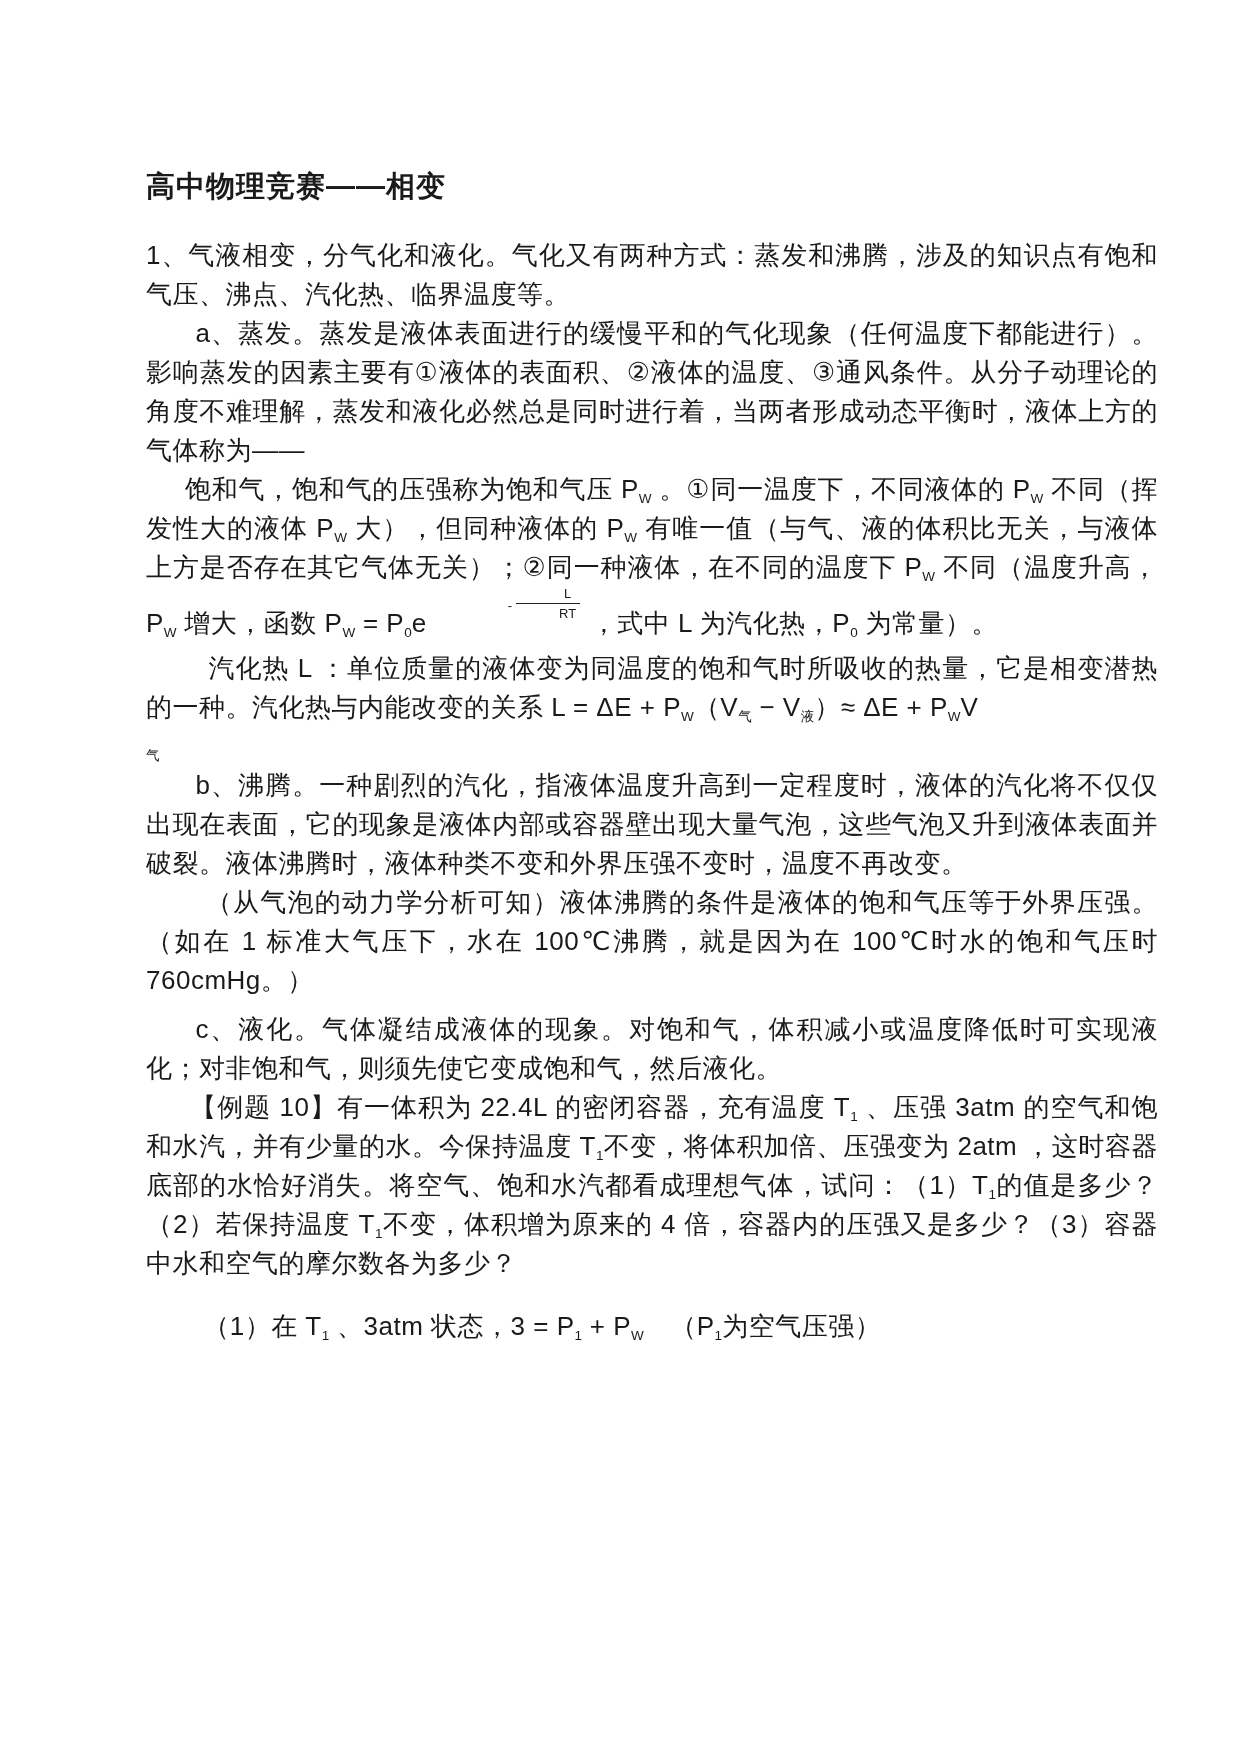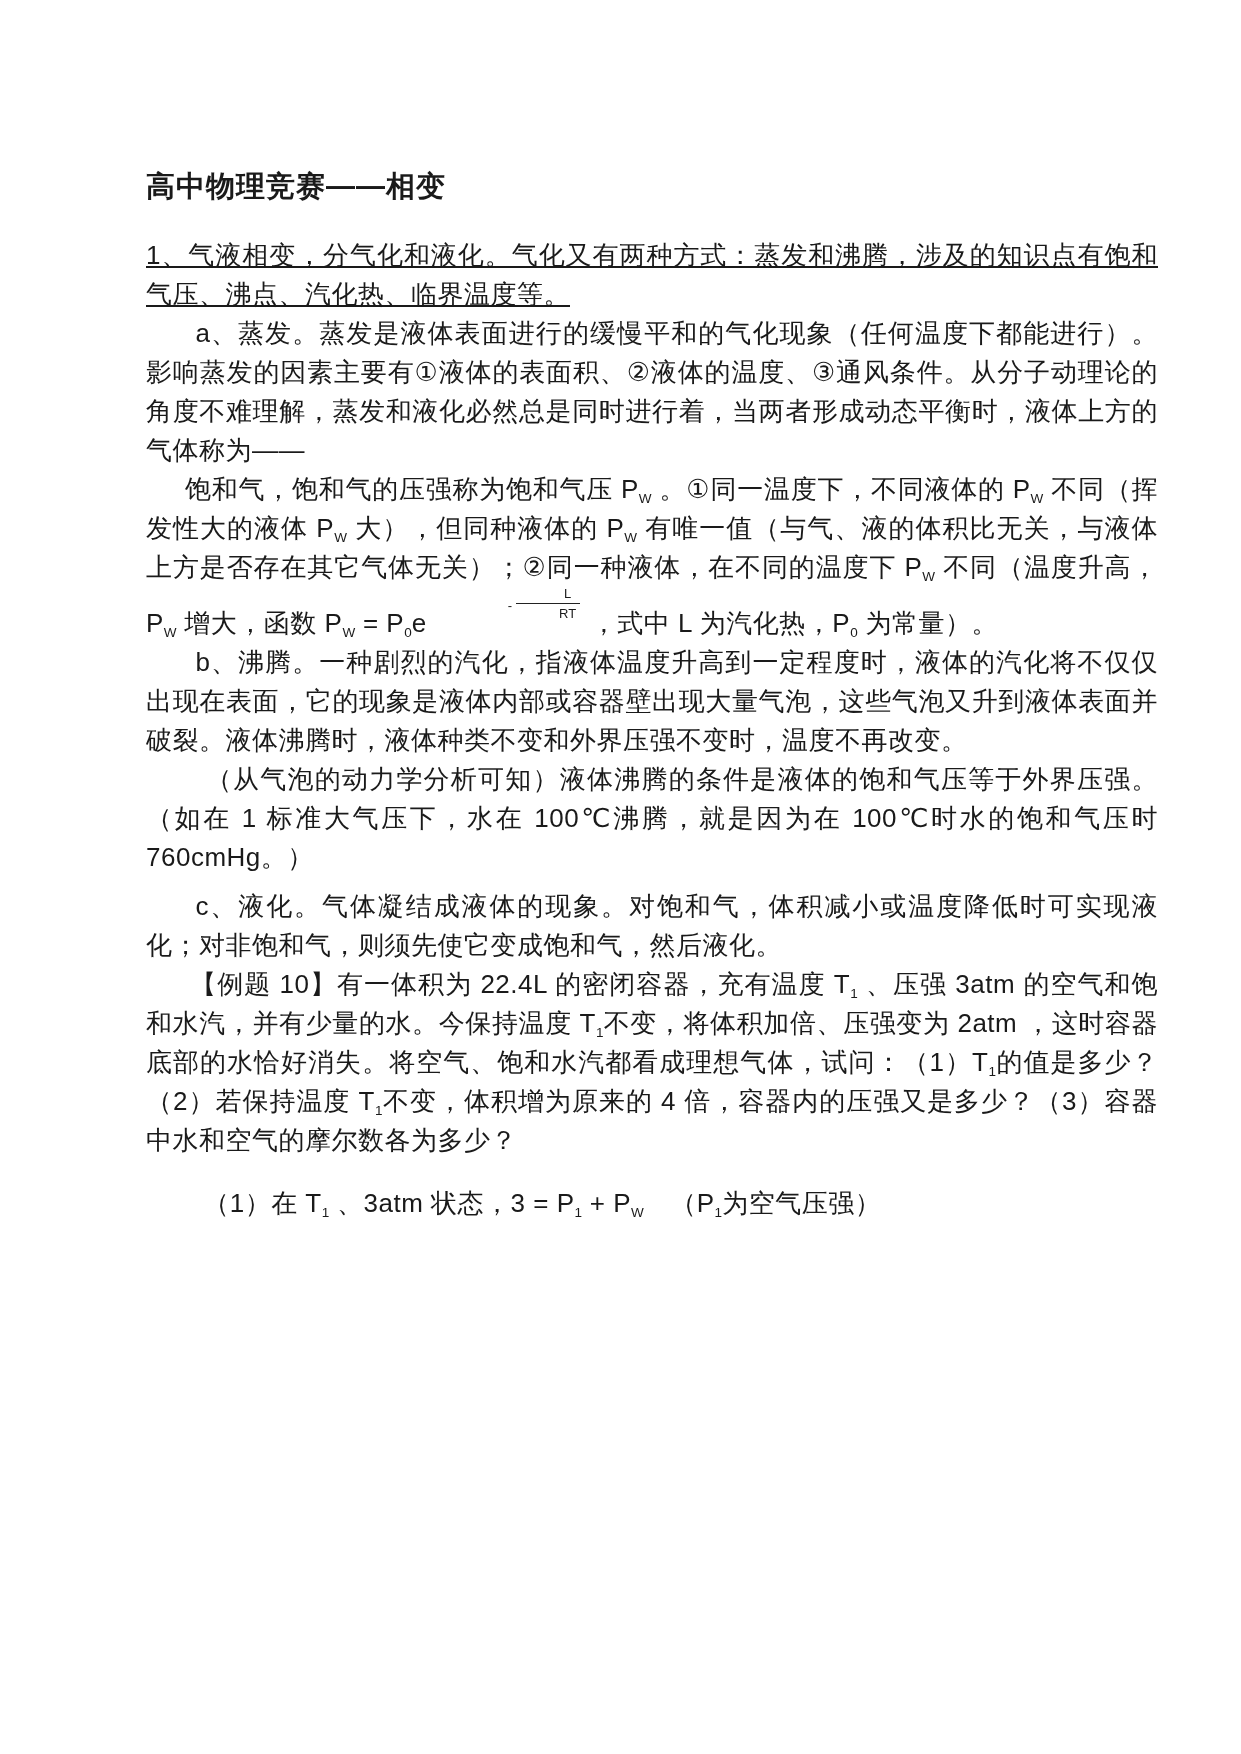--- a/index.html
+++ b/index.html
@@ -71,23 +71,24 @@
     padding: 3px 4px 0 4px;
   }
 </style>
 </head>
 <body>
 
 <div class="page">
   <div class="content">
     <h1 class="doc-title">高中物理竞赛——相变</h1>
     <div>
-        <p class="para" style="text-indent: 0em; text-decoration: underline;">1、气液相变，分气化和液化。气化又有两种方式：蒸发和沸腾，涉及的知识点有饱和气压、沸点、汽化热、临界温度等。</p>
+        <p class="para" style="text-indent: 0em;">1、气液相变，分气化和液化。气化又有两种方式：蒸发和沸腾，涉及的知识点有饱和气压、沸点、汽化热、临界温度等。</p>
         <p class="para" style="text-indent: 1.9em;">a、蒸发。蒸发是液体表面进行的缓慢平和的气化现象（任何温度下都能进行）。影响蒸发的因素主要有①液体的表面积、②液体的温度、③通风条件。从分子动理论的角度不难理解，蒸发和液化必然总是同时进行着，当两者形成动态平衡时，液体上方的气体称为——</p>
         <p class="para" style="text-indent: 1.5em;">饱和气，饱和气的压强称为饱和气压 P<sub class="subsc">W</sub> 。①同一温度下，不同液体的 P<sub class="subsc">W</sub> 不同（挥发性大的液体 P<sub class="subsc">W</sub> 大），但同种液体的 P<sub class="subsc">W</sub> 有唯一值（与气、液的体积比无关，与液体上方是否存在其它气体无关）；②同一种液体，在不同的温度下 P<sub class="subsc">W</sub> 不同（温度升高，P<sub class="subsc">W</sub> 增大，函数 P<sub class="subsc">W</sub> = P<sub class="subsc">0</sub>e<span class="expfrac"><span class="expsign">-</span><span class="frac"><span class="num">L</span><span class="den">RT</span></span></span> ，式中 L 为汽化热，P<sub class="subsc">0</sub> 为常量）。</p>
+        <p class="para" style="text-indent: 2.4em; margin-top: 6px;">汽化热 L ：单位质量的液体变为同温度的饱和气时所吸收的热量，它是相变潜热的一种。汽化热与内能改变的关系 L = ΔE + P<sub class="subsc">W</sub>（V<sub class="subsc">气</sub> − V<sub class="subsc">液</sub>）≈ ΔE + P<sub class="subsc">W</sub>V<br><sub class="subsc">气</sub></p>
         <p class="para" style="text-indent: 1.9em;">b、沸腾。一种剧烈的汽化，指液体温度升高到一定程度时，液体的汽化将不仅仅出现在表面，它的现象是液体内部或容器壁出现大量气泡，这些气泡又升到液体表面并破裂。液体沸腾时，液体种类不变和外界压强不变时，温度不再改变。</p>
         <p class="para" style="text-indent: 2.3em;">（从气泡的动力学分析可知）液体沸腾的条件是液体的饱和气压等于外界压强。（如在 1 标准大气压下，水在 100℃沸腾，就是因为在 100℃时水的饱和气压时 760cmHg。）</p>
         <p class="para" style="text-indent: 1.9em; margin-top: 10px;">c、液化。气体凝结成液体的现象。对饱和气，体积减小或温度降低时可实现液化；对非饱和气，则须先使它变成饱和气，然后液化。</p>
         <p class="para" style="text-indent: 1.7em;">【例题 10】有一体积为 22.4L 的密闭容器，充有温度 T<sub class="subsc">1</sub> 、压强 3atm 的空气和饱和水汽，并有少量的水。今保持温度 T<sub class="subsc">1</sub>不变，将体积加倍、压强变为 2atm ，这时容器底部的水恰好消失。将空气、饱和水汽都看成理想气体，试问：（1）T<sub class="subsc">1</sub>的值是多少？（2）若保持温度 T<sub class="subsc">1</sub>不变，体积增为原来的 4 倍，容器内的压强又是多少？（3）容器中水和空气的摩尔数各为多少？</p>
         <p class="para" style="text-indent: 2.2em; margin-top: 24px;">（1）在 T<sub class="subsc">1</sub> 、3atm 状态，3 = P<sub class="subsc">1</sub> + P<sub class="subsc">W</sub>　（P<sub class="subsc">1</sub>为空气压强）</p>
       </div>
   </div>
 </div>
 
 </body></html>

